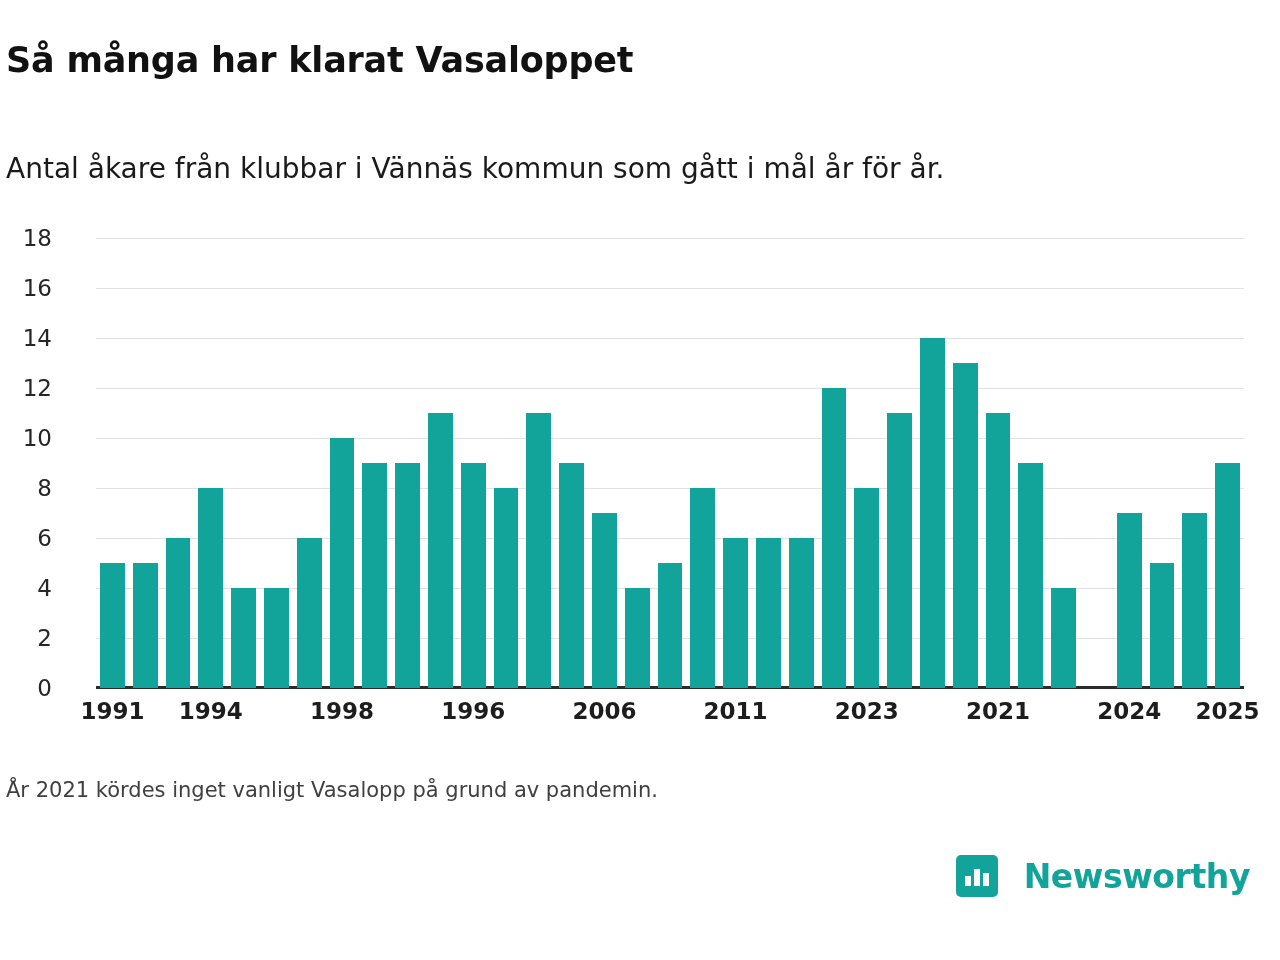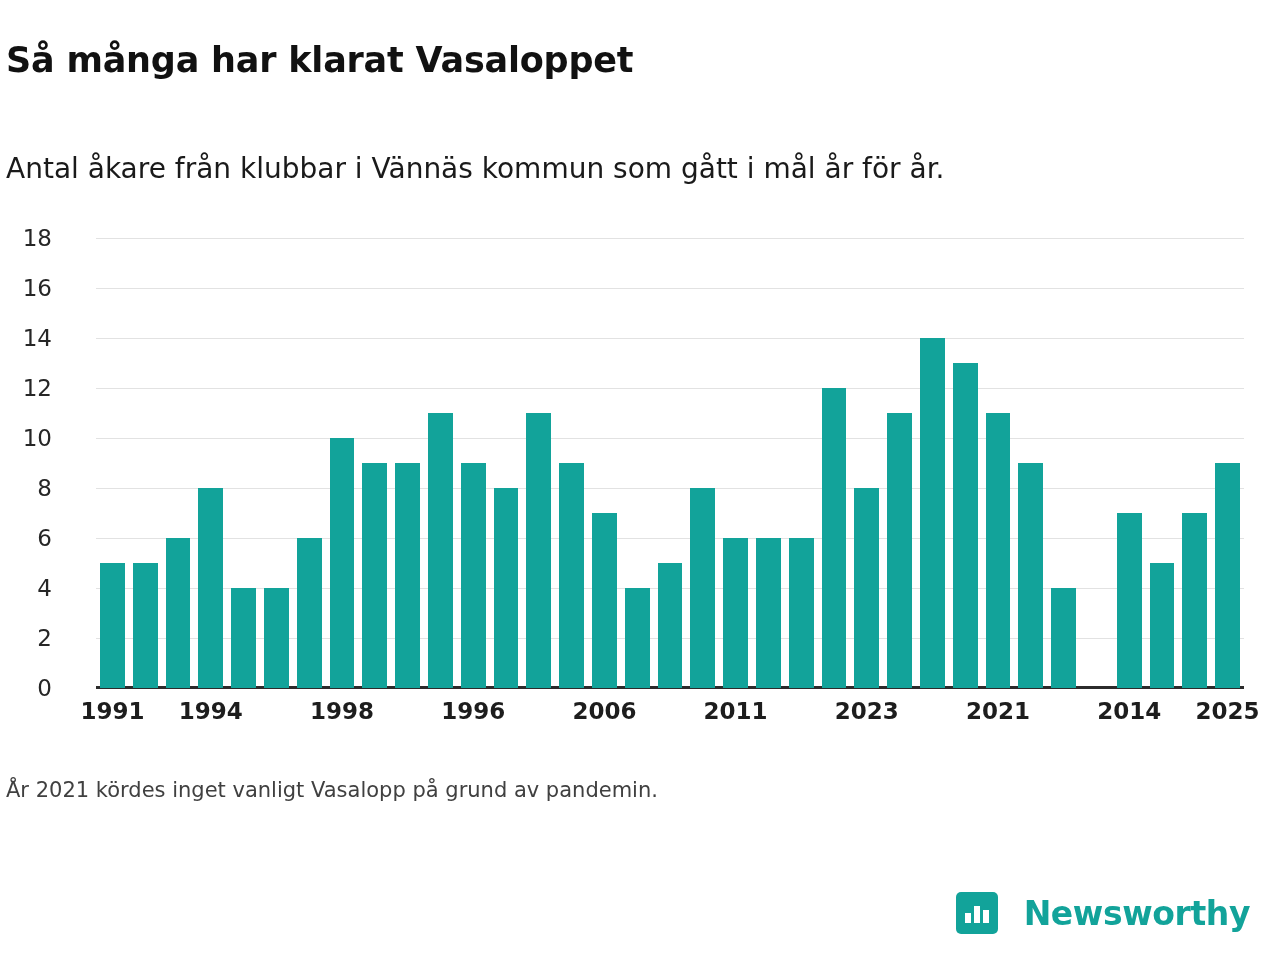--- a/index.html
+++ b/index.html
@@ -110,21 +110,21 @@
     position: absolute;
     left: 6px;
     top: 778px;
     font-size: 21px;
     color: #404040;
     white-space: nowrap;
   }
   .brand {
     position: absolute;
     right: 30px;
-    top: 892px;
+    top: 855px;
     display: flex;
     align-items: center;
     gap: 26px;
     margin-left: 24px;
   }
   .brand-logo {
     width: 42px;
     height: 42px;
     background: #12a39a;
     border-radius: 5px;
@@ -224,21 +224,21 @@
       </div>
     <div class="x-labels" id="xlabels">
         <div class="x-label" style="left: 16.4px;">1991</div>
         <div class="x-label" style="left: 114.8px;">1994</div>
         <div class="x-label" style="left: 246px;">1998</div>
         <div class="x-label" style="left: 377.2px;">1996</div>
         <div class="x-label" style="left: 508.4px;">2006</div>
         <div class="x-label" style="left: 639.6px;">2011</div>
         <div class="x-label" style="left: 770.8px;">2023</div>
         <div class="x-label" style="left: 902px;">2021</div>
-        <div class="x-label" style="left: 1033.2px;">2014</div>
+        <div class="x-label" style="left: 1033.2px;">2024</div>
         <div class="x-label" style="left: 1131.6px;">2025</div>
       </div>
   </div>
 
   <div class="note">År 2021 kördes inget vanligt Vasalopp på grund av pandemin.</div>
 
   <div class="brand">
     <div class="brand-logo">
       <div class="b1"></div>
         <div class="b2"></div>

